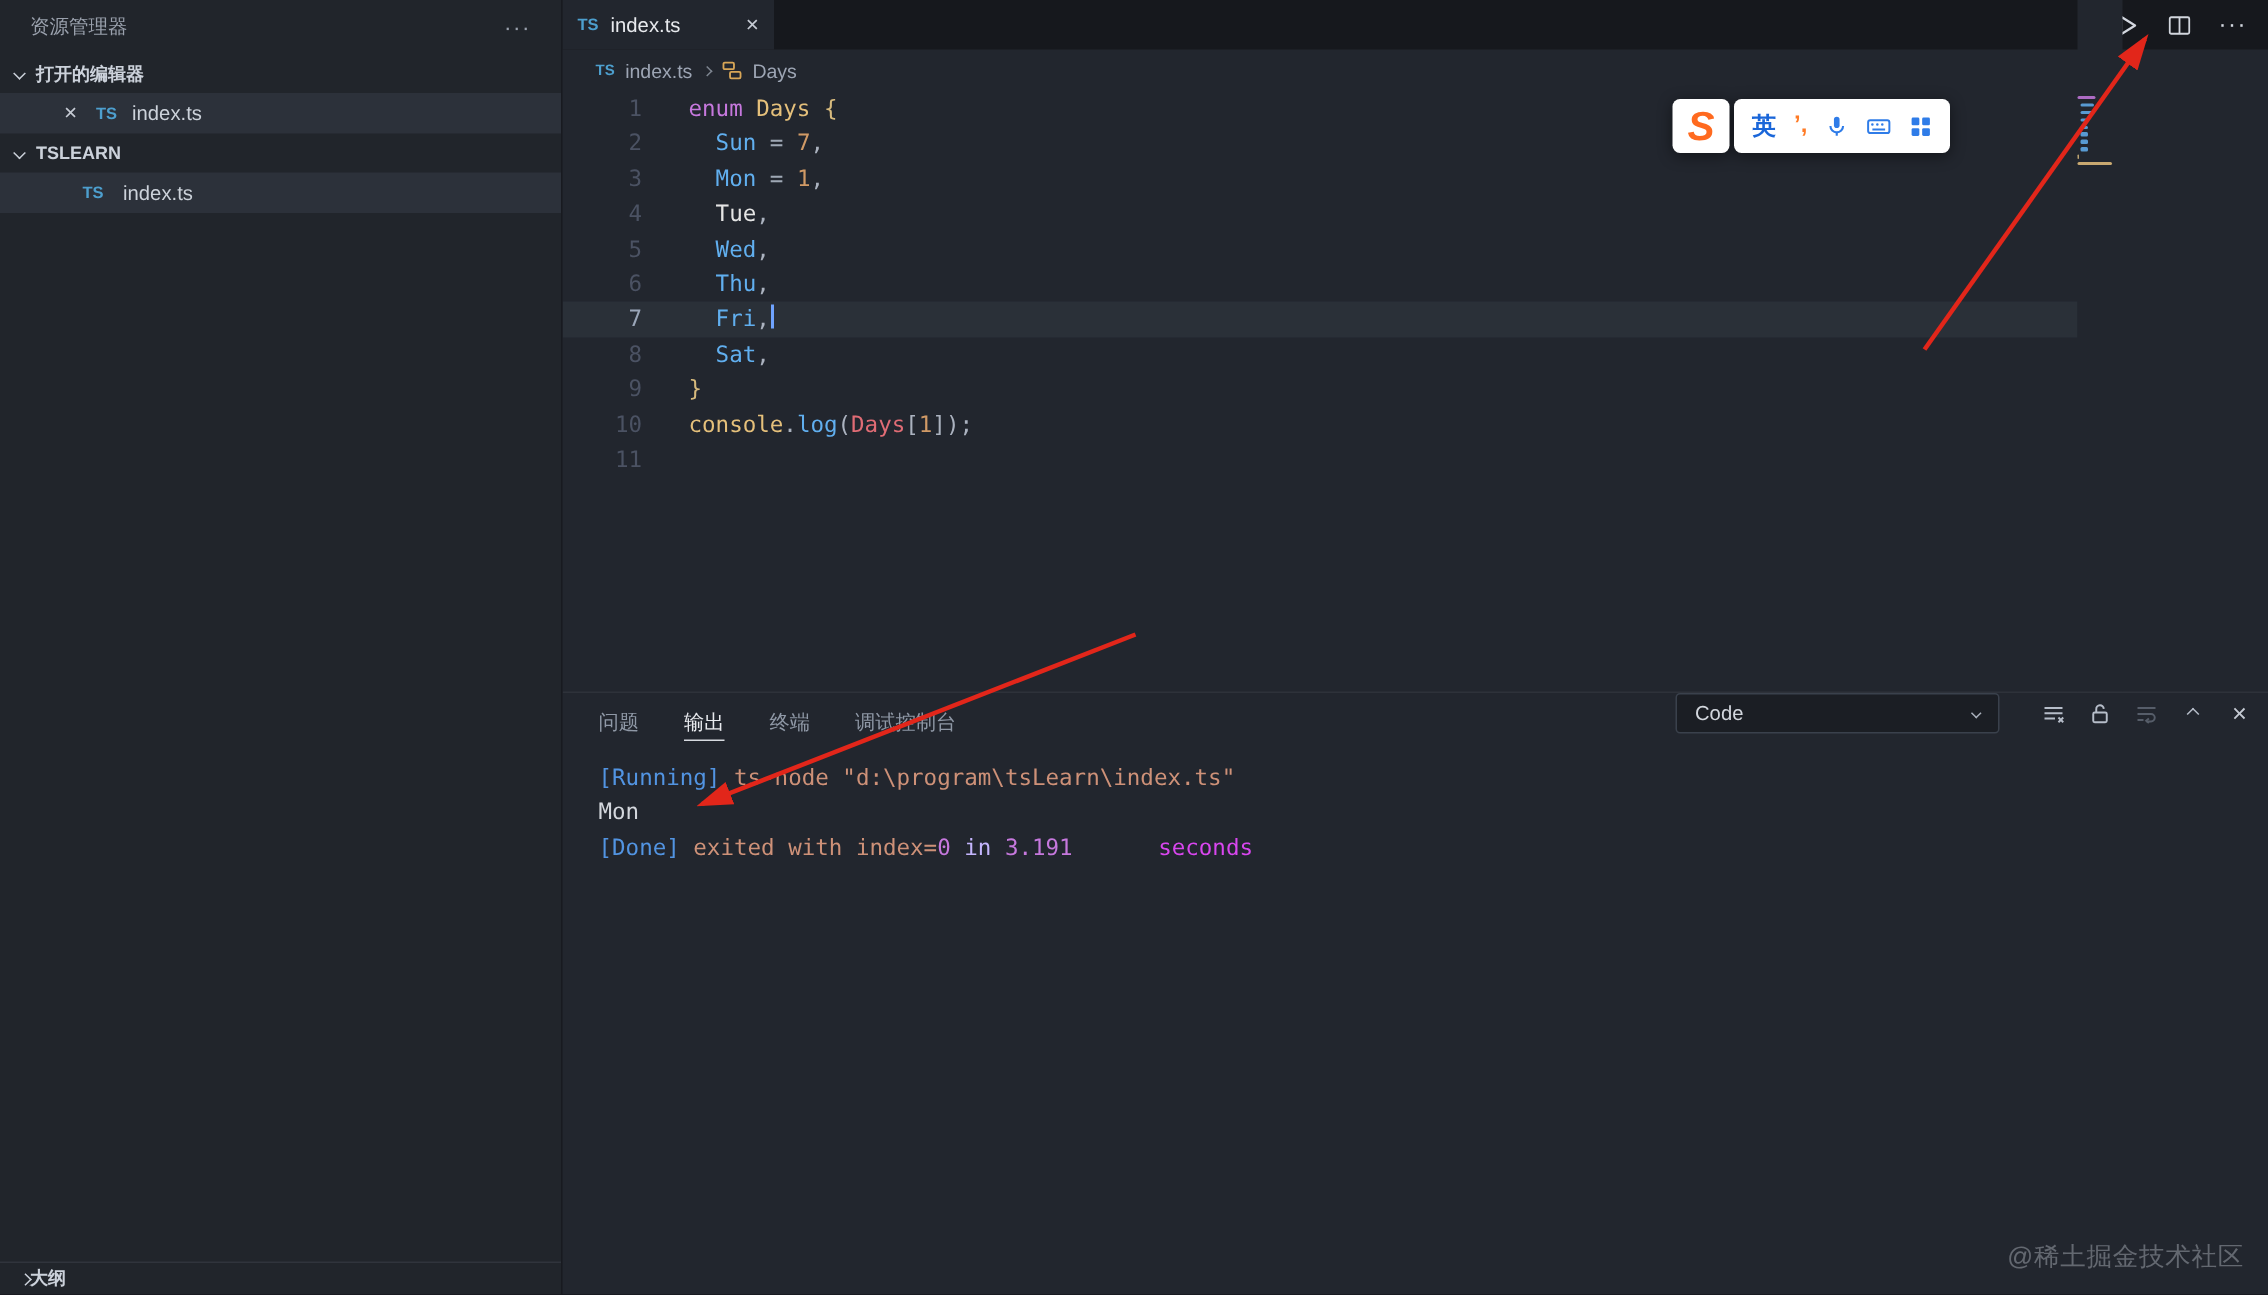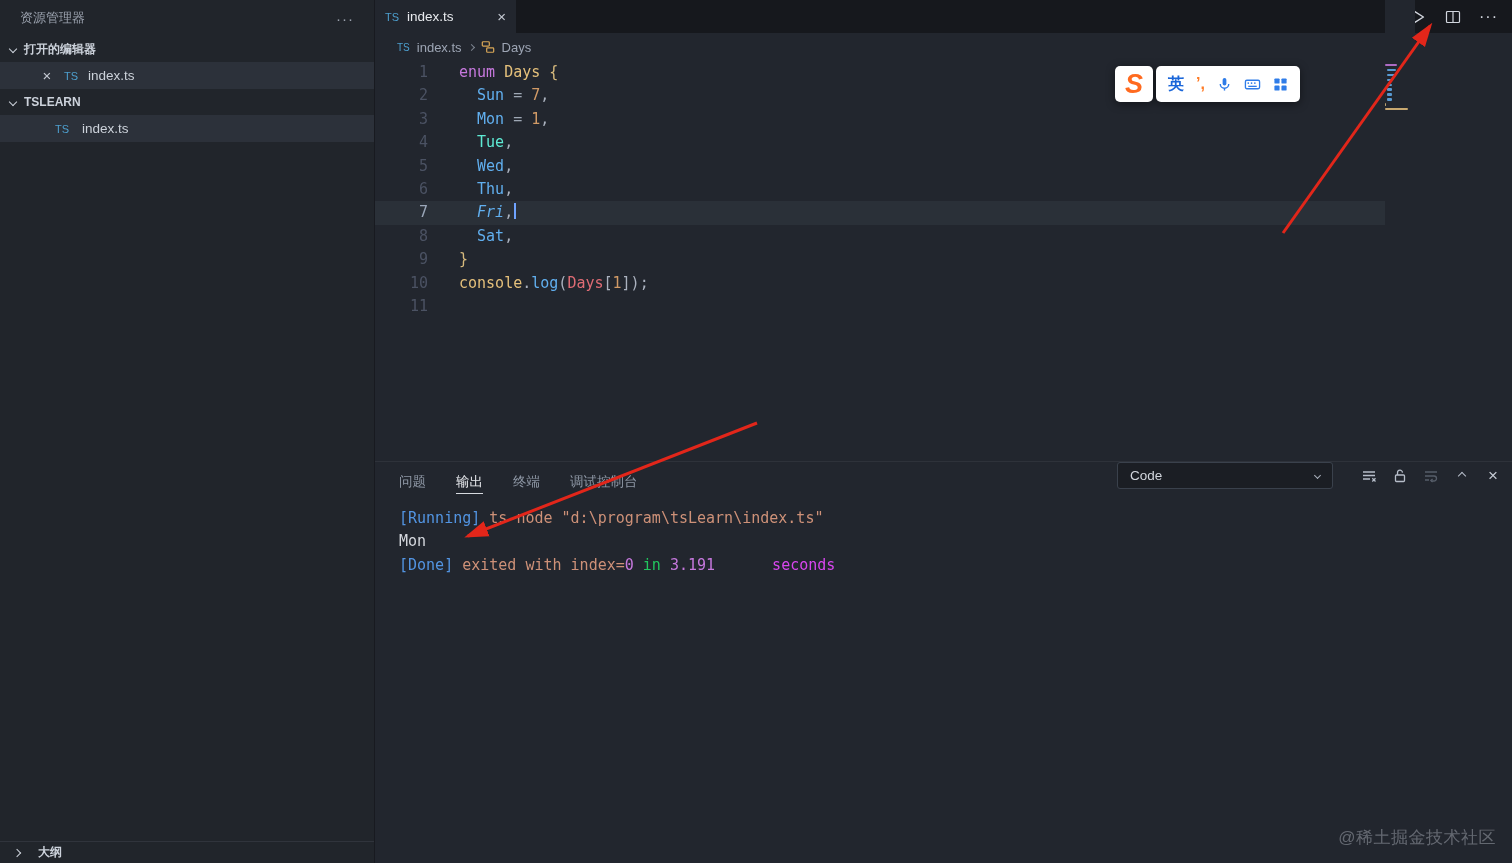--- a/index.html
+++ b/index.html
@@ -10,22 +10,22 @@
   
   .sidebar{position:absolute;left:0;top:0;width:375px;height:863px;background:#21252b;border-right:1px solid #181a20;z-index:5}
   .sb-title-row{height:36px;display:flex;align-items:center;padding:0 20px;color:#9aa1ad;font-size:13px}
   .sb-more{margin-left:auto;color:#9aa1ad;font-size:15px;letter-spacing:1px;cursor:pointer}
   .sb-sec-header{height:26px;display:flex;align-items:center;padding-left:10px;gap:8px;color:#ccd2db;font-size:12px;font-weight:bold;cursor:pointer}
   .sb-item{height:27px;display:flex;align-items:center;font-size:13.5px;color:#ccd2da;cursor:pointer}
   .sb-item.sel{background:#2c313a}
   .sb-item .item-close{color:#c5cad3;font-size:15px;width:14px;text-align:center}
   .openeditor{padding-left:40px;gap:10px}
   .treeitem{padding-left:55px;gap:13px}
-  .ts-badge{color:#4d9fce;font-weight:normal;font-size:11px;font-family:"Liberation Sans",sans-serif}
-  .sb-outline{position:absolute;left:0;right:0;bottom:0;height:22px;border-top:1px solid #30343c;display:flex;align-items:center;gap:18px;padding-left:14px;color:#ccd2db;font-size:12px;font-weight:bold;cursor:pointer;background:#21252b}
+  .ts-badge{color:#4d9fce;font-weight:bold;font-size:11px;font-family:"Liberation Sans",sans-serif}
+  .sb-outline{position:absolute;left:0;right:0;bottom:0;height:22px;border-top:1px solid #30343c;display:flex;align-items:center;gap:0;padding-left:14px;color:#ccd2db;font-size:12px;font-weight:bold;cursor:pointer;background:#21252b}
 
   
   .chev{display:inline-block;width:6px;height:6px;border-right:1.5px solid currentColor;border-bottom:1.5px solid currentColor;flex:none}
   .chev.down{transform:rotate(45deg)}
   .chev.right{transform:rotate(-45deg)}
   .chev.up{transform:rotate(225deg)}
 
   
   .editor-area{position:absolute;left:375px;top:0;width:1137px;height:461px;background:#22262e}
   .tabbar{position:relative;height:33px;background:#16181d;display:flex}
@@ -146,24 +146,24 @@
             <rect x="6.5" y="9" width="8" height="5" rx="1" fill="none" stroke="#d8a657" stroke-width="1.4"></rect>
           </svg>
       </span>
       <span class="bc-item">Days</span>
     </div>
 
     <div class="code">
         <div class="code-line"><span class="ln">1</span><span class="lt"><span style="color: rgb(198, 120, 221);">enum</span><span style="color: rgb(171, 178, 191);"> </span><span style="color: rgb(229, 192, 123);">Days</span><span style="color: rgb(171, 178, 191);"> </span><span style="color: rgb(215, 186, 125);">{</span></span></div>
         <div class="code-line"><span class="ln">2</span><span class="lt"><span style="color: rgb(171, 178, 191);">  </span><span style="color: rgb(97, 175, 239);">Sun</span><span style="color: rgb(159, 168, 181);"> = </span><span style="color: rgb(209, 154, 102);">7</span><span style="color: rgb(171, 178, 191);">,</span></span></div>
         <div class="code-line"><span class="ln">3</span><span class="lt"><span style="color: rgb(171, 178, 191);">  </span><span style="color: rgb(97, 175, 239);">Mon</span><span style="color: rgb(159, 168, 181);"> = </span><span style="color: rgb(209, 154, 102);">1</span><span style="color: rgb(171, 178, 191);">,</span></span></div>
-        <div class="code-line"><span class="ln">4</span><span class="lt"><span style="color: rgb(171, 178, 191);">  </span><span style="color: #5eead4;">Tue</span><span style="color: rgb(171, 178, 191);">,</span></span></div>
+        <div class="code-line"><span class="ln">4</span><span class="lt"><span style="color: rgb(171, 178, 191);">  </span><span style="color: #e5e5e5;">Tue</span><span style="color: rgb(171, 178, 191);">,</span></span></div>
         <div class="code-line"><span class="ln">5</span><span class="lt"><span style="color: rgb(171, 178, 191);">  </span><span style="color: rgb(97, 175, 239);">Wed</span><span style="color: rgb(171, 178, 191);">,</span></span></div>
         <div class="code-line"><span class="ln">6</span><span class="lt"><span style="color: rgb(171, 178, 191);">  </span><span style="color: rgb(97, 175, 239);">Thu</span><span style="color: rgb(171, 178, 191);">,</span></span></div>
-        <div class="code-line active"><span class="ln">7</span><span class="lt"><span style="color: rgb(171, 178, 191);">  </span><span style="color: rgb(97, 175, 239); font-style: italic;">Fri</span><span style="color: rgb(171, 178, 191);">,</span><span class="cursor"></span></span></div>
+        <div class="code-line active"><span class="ln">7</span><span class="lt"><span style="color: rgb(171, 178, 191);">  </span><span style="color: rgb(97, 175, 239);">Fri</span><span style="color: rgb(171, 178, 191);">,</span><span class="cursor"></span></span></div>
         <div class="code-line"><span class="ln">8</span><span class="lt"><span style="color: rgb(171, 178, 191);">  </span><span style="color: rgb(97, 175, 239);">Sat</span><span style="color: rgb(171, 178, 191);">,</span></span></div>
         <div class="code-line"><span class="ln">9</span><span class="lt"><span style="color: rgb(215, 186, 125);">}</span></span></div>
         <div class="code-line"><span class="ln">10</span><span class="lt"><span style="color: rgb(229, 192, 123);">console</span><span style="color: rgb(171, 178, 191);">.</span><span style="color: rgb(97, 175, 239);">log</span><span style="color: rgb(171, 178, 191);">(</span><span style="color: rgb(224, 108, 117);">Days</span><span style="color: rgb(171, 178, 191);">[</span><span style="color: rgb(209, 154, 102);">1</span><span style="color: rgb(171, 178, 191);">]</span><span style="color: rgb(171, 178, 191);">)</span><span style="color: rgb(171, 178, 191);">;</span></span></div>
         <div class="code-line"><span class="ln">11</span><span class="lt"></span></div>
       </div>
     <div class="minimap">
         <div class="mm-line" style="margin-left: 0px; width: 12.1px; background: rgb(198, 120, 221);"></div>
         <div class="mm-line" style="margin-left: 2.2px; width: 8.8px; background: rgb(97, 175, 239);"></div>
         <div class="mm-line" style="margin-left: 2.2px; width: 8.8px; background: rgb(97, 175, 239);"></div>
         <div class="mm-line" style="margin-left: 2.2px; width: 4.4px; background: rgb(97, 175, 239);"></div>
@@ -240,21 +240,21 @@
         <span class="picon">
             <i class="chev up"></i>
           </span>
         <span class="picon xbig">×</span>
       </div>
     </div>
     <div class="output">
         <div class="code-line"><span class="lt"><span style="color: rgb(82, 148, 226);">[Running] </span><span style="color: rgb(206, 145, 120);">ts-node "d:\program\tsLearn\index.ts"</span></span></div>
         <div class="code-line"><span class="lt"><span style="color: rgb(212, 215, 221);">Mon</span></span></div>
         <div class="code-line"><span class="lt"></span></div>
-        <div class="code-line"><span class="lt"><span style="color: rgb(82, 148, 226);">[Done]</span><span style="color: rgb(206, 145, 120);"> exited with index=</span><span style="color: rgb(198, 120, 221);">0</span><span style="color: #22c55e;"> in </span><span style="color: rgb(198, 120, 221);">3.191</span><span style="color: #d946ef; margin-left: 48px;"> seconds</span></span></div>
+        <div class="code-line"><span class="lt"><span style="color: rgb(82, 148, 226);">[Done]</span><span style="color: rgb(206, 145, 120);"> exited with index=</span><span style="color: rgb(198, 120, 221);">0</span><span style="color: #c4b5fd;"> in </span><span style="color: rgb(198, 120, 221);">3.191</span><span style="color: #d946ef; margin-left: 48px;"> seconds</span></span></div>
       </div>
   </section>
 
   <svg class="arrows" viewBox="0 0 1512 863">
     <defs>
       <marker id="ah" viewBox="0 0 12 8" refX="10" refY="4" markerWidth="8" markerHeight="6" orient="auto">
         <path d="M0,0 L12,4 L0,8 z" fill="#e2261a"></path>
       </marker>
     </defs>
     <line x1="1283" y1="233" x2="1430" y2="26" stroke="#e2261a" stroke-width="3" marker-end="url(#ah)"></line>

